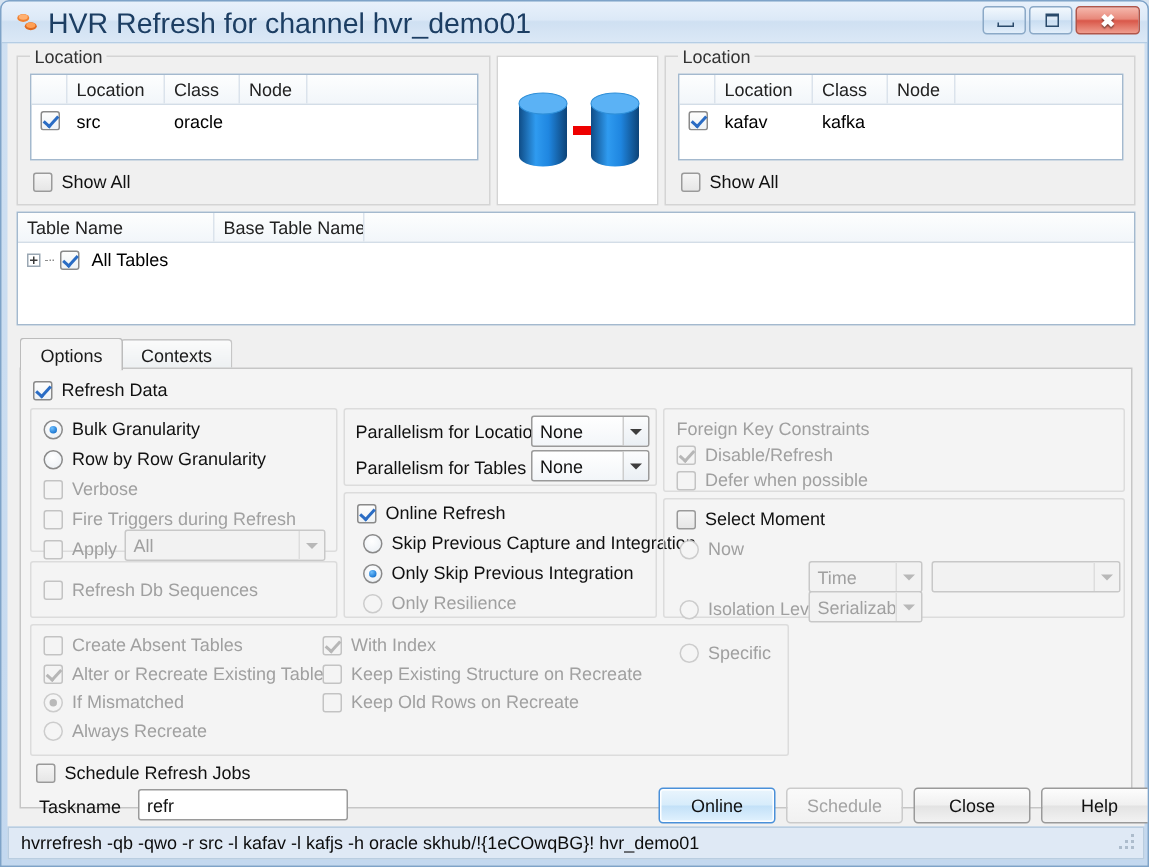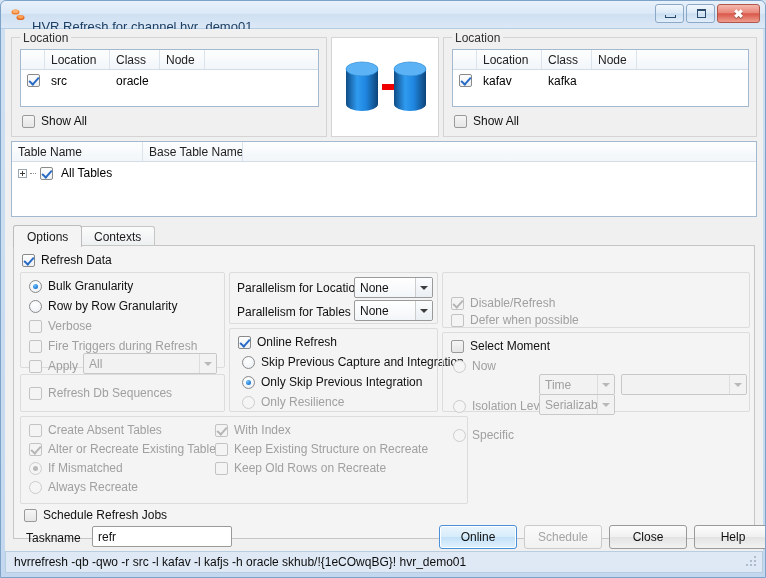--- a/index.html
+++ b/index.html
@@ -24,22 +24,22 @@
   .titlebar {
     height:28px; position:relative;
     background:linear-gradient(to bottom,#e8f1fb 0%,#dce9f7 45%,#cfe0f2 50%,#dbe8f6 100%);
     border-bottom:1px solid #b5cde4;
     border-radius:5px 5px 0 0;
   }
   .title-icon {
     position:absolute; left:9px; top:6px; width:16px; height:16px;
   }
   .title-text {
-    position:absolute; left:31px; top:18px;
-    font-size:13px; color:#1c3e63; white-space:nowrap;
+    position:absolute; left:31px; top:5px;
+    font-size:19px; color:#1c3e63; white-space:nowrap;
   }
   .win-btns { position:absolute; right:5px; top:3px; display:flex; gap:2px; }
   .win-btn {
     width:29px; height:19px; border:1px solid #8ba9c7; border-radius:3px;
     background:linear-gradient(to bottom,#f2f8fd 0%,#dbe9f7 48%,#c9ddf1 52%,#e2eefa 100%);
     position:relative; cursor:default;
   }
   .win-btn.close {
     width:43px;
     border:1px solid #b0564a;
@@ -429,20 +429,21 @@
           <span class="rb on"></span>
           <span>Only Skip Previous Integration</span>
         </div>
         <div class="opt dis" style="left:12px; top:66px;">
           <span class="rb dis"></span>
           <span>Only Resilience</span>
         </div>
       </div>
 
       <div class="group flat" style="left:428px; top:26px; width:308px; height:56px;">
+        <div class="lbl dis" style="left:8px; top:6px;">Foreign Key Constraints</div>
         <div class="opt dis" style="left:8px; top:23px;">
           <span class="cb on dis"></span>
           <span>Disable/Refresh</span>
         </div>
         <div class="opt dis" style="left:8px; top:40px;">
           <span class="cb dis"></span>
           <span>Defer when possible</span>
         </div>
       </div>
 
@@ -476,21 +477,21 @@
           <span>Isolation Level</span>
         </div>
         <div class="combo dis" style="left:96px; top:61px; width:76px;">
           <span class="txt">Serializable</span>
           <span class="arr">
               <i></i>
             </span>
         </div>
       </div>
 
-      <div class="group flat" style="left:6px; top:170px; width:448px; height:88px;">
+      <div class="group flat" style="left:6px; top:170px; width:506px; height:88px;">
         <div class="opt dis" style="left:8px; top:6px;">
           <span class="cb dis"></span>
           <span>Create Absent Tables</span>
         </div>
         <div class="opt dis" style="left:8px; top:25px;">
           <span class="cb on dis"></span>
           <span>Alter or Recreate Existing Tables</span>
         </div>
         <div class="opt dis" style="left:8px; top:44px;">
           <span class="rb on dis"></span>

